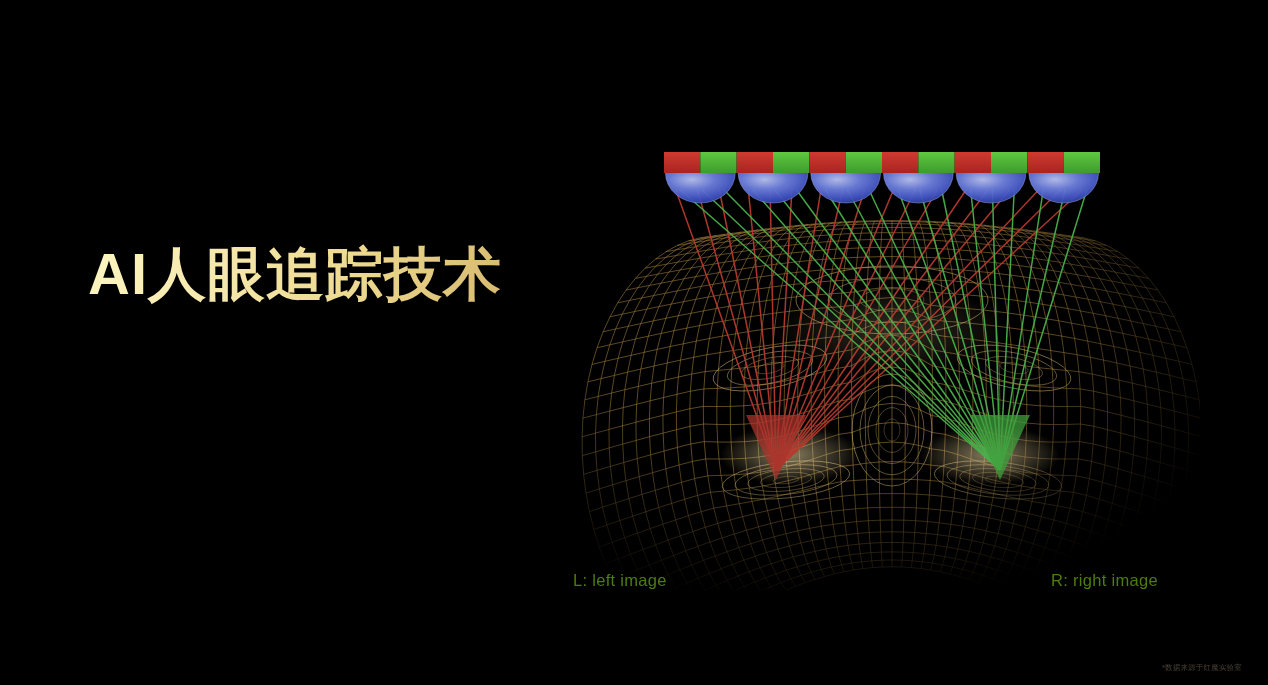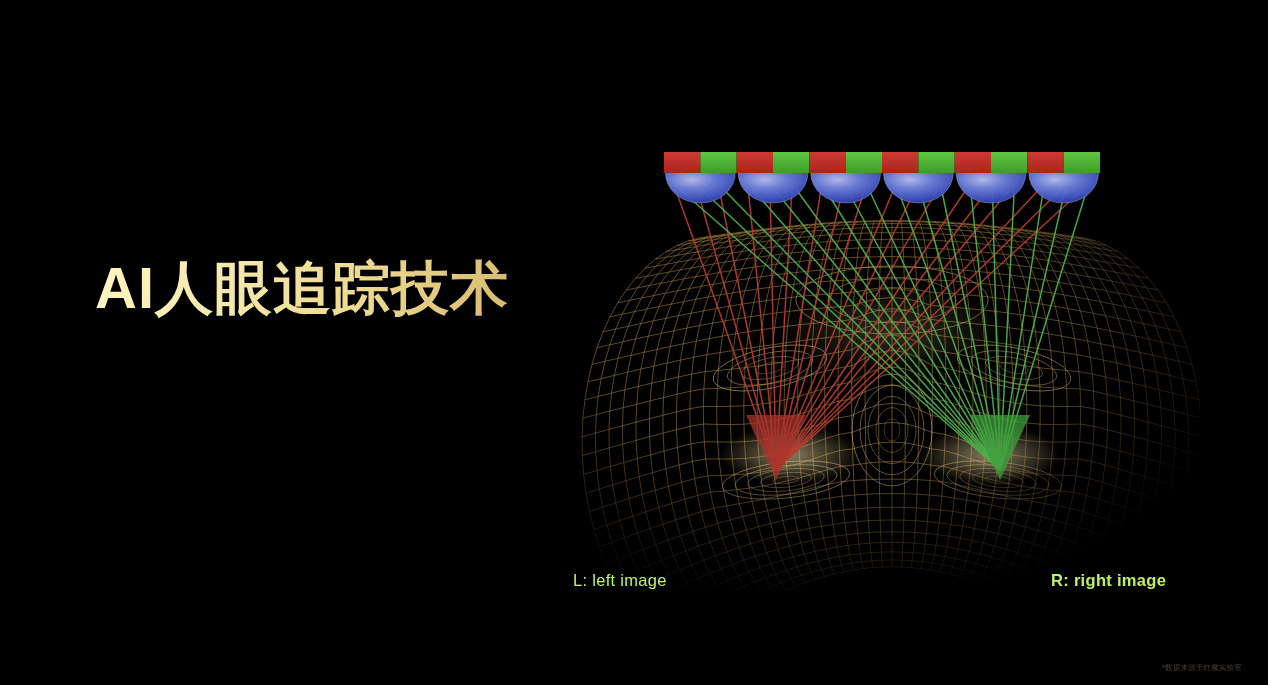--- a/index.html
+++ b/index.html
@@ -29,24 +29,23 @@
     position: absolute;
     left: 0;
     top: 0;
     width: 1268px;
     height: 685px;
   }
 
   
   #textblock {
     position: absolute;
-    left: 95px;
+    left: 88px;
     top: 243px;
     width: 560px;
-    margin-top: 14px;
   }
 
   #headline {
     font-size: 58px;
     line-height: 1.08;
     font-weight: 700;
     letter-spacing: 1px;
     margin: 0;
     background: linear-gradient(100deg,
                 #fdf5c0 0%,
@@ -67,26 +66,26 @@
     font-weight: 400;
     letter-spacing: 0.6px;
     color: #f2f2f2;
     white-space: nowrap;
   }
 
   
   .caption {
     position: absolute;
     font-size: 16.5px;
-    color: #bef264;
+    color: #4d7c0f;
     letter-spacing: 0.3px;
     white-space: nowrap;
   }
   #caption-left  { left: 573px;  top: 571px; }
-  #caption-right { left: 1051px; top: 571px; font-weight: bold; }
+  #caption-right { left: 1051px; top: 571px; }
 
   #footnote {
     position: absolute;
     right: 26px;
     bottom: 12px;
     font-size: 7.5px;
     color: #4a4036;
     letter-spacing: 0.2px;
     white-space: nowrap;
   }

